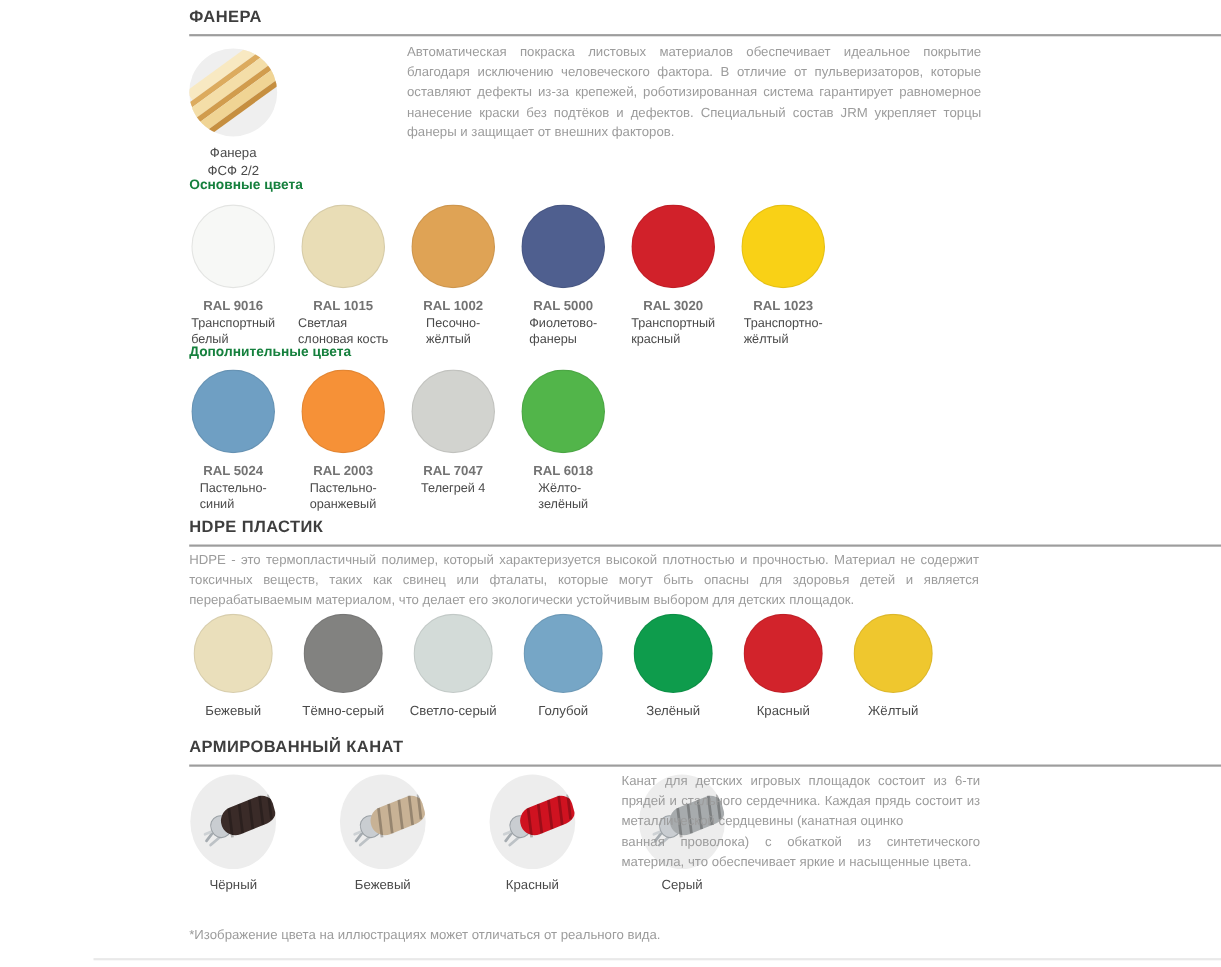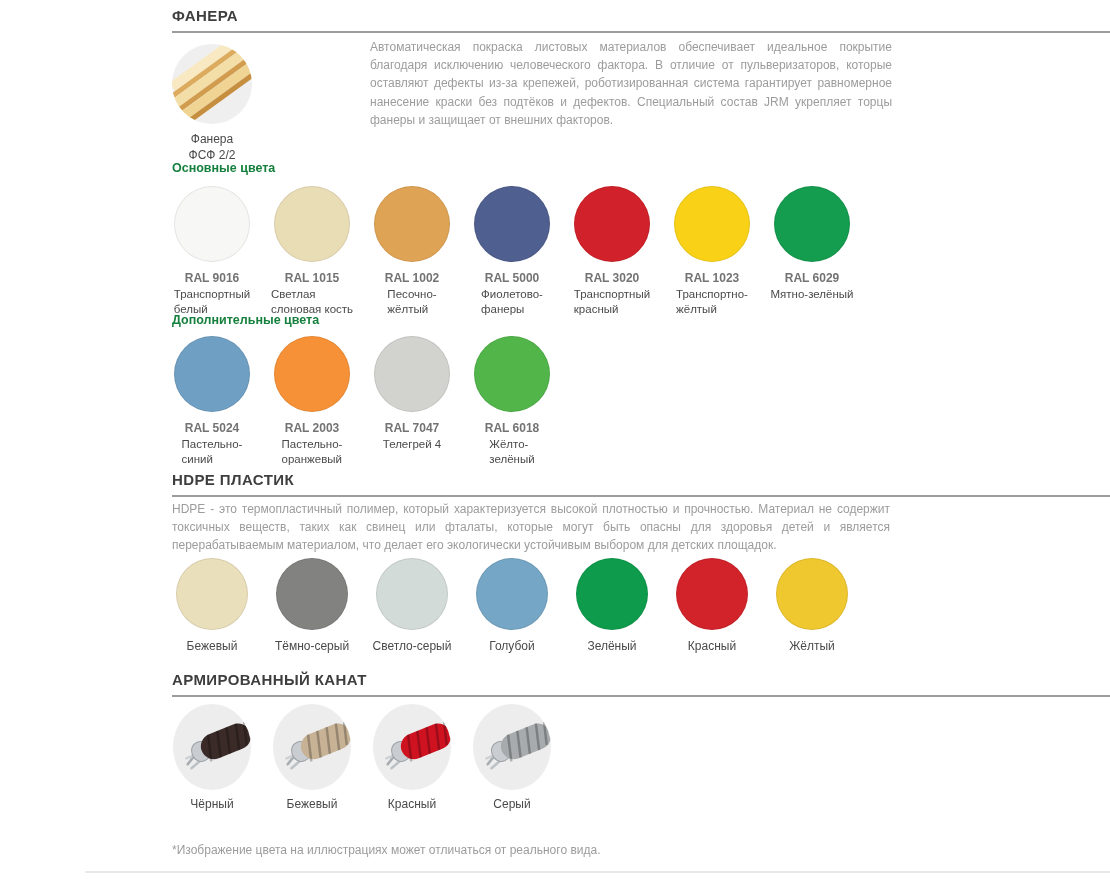--- a/index.html
+++ b/index.html
@@ -92,25 +92,20 @@
       <div class="code">RAL 3020</div>
       <div class="cname">Транспортный
 красный</div>
     </div>
     <div class="cell">
       <div class="circle76" style="background: rgb(249, 209, 22);"></div>
       <div class="code">RAL 1023</div>
       <div class="cname">Транспортно-
 жёлтый</div>
     </div>
-    <div class="cell">
-      <div class="circle76" style="background: rgb(20, 156, 79);"></div>
-      <div class="code">RAL 6029</div>
-      <div class="cname">Мятно-зелёный</div>
-    </div>
   </div>
 
   <div class="group-label" style="left:172px;top:313px;">Дополнительные цвета</div>
 
   <div class="row" style="left:162px;top:336px;">
     <div class="cell">
       <div class="circle76" style="background: rgb(111, 159, 195);"></div>
       <div class="code">RAL 5024</div>
       <div class="cname">Пастельно-
 синий</div>
@@ -168,21 +163,21 @@
     <div class="cell">
       <div class="circle72" style="background: rgb(239, 199, 46);"></div>
       <div class="hdpe-label">Жёлтый</div>
     </div>
   </div>
 
   <div class="sec-header" style="top:670px;">
     <div class="sec-title">АРМИРОВАННЫЙ КАНАТ</div>
   </div>
 
-  <div class="row" style="left:162px;top:704px;">
+  <div class="row" style="left:162px;top:704px;gap:36px;">
 
     <div class="cell">
       <div class="rope-fig" style="color: rgb(58, 43, 40);">
         <svg viewBox="0 0 78 86" width="78" height="86">
           <g transform="rotate(-22 39 43)">
             <path d="M10 50 l12 -7" stroke="#A6ACB1" stroke-width="2.5" stroke-linecap="round" fill="none"></path>
             <path d="M12 55 l12 -4" stroke="#BDC2C6" stroke-width="2.5" stroke-linecap="round" fill="none"></path>
             <path d="M11 44 l12 0" stroke="#CDD1D4" stroke-width="2.5" stroke-linecap="round" fill="none"></path>
             <rect x="18" y="33" width="18" height="20" rx="9" fill="#C9CDD1" stroke="#9BA1A6"></rect>
             <rect x="28" y="30" width="52" height="26" rx="13" fill="currentColor"></rect>
@@ -251,17 +246,19 @@
             <path d="M60 30 l-7 26" stroke="rgba(0,0,0,0.25)" stroke-width="2.5" fill="none"></path>
             <path d="M70 30 l-7 26" stroke="rgba(0,0,0,0.25)" stroke-width="2.5" fill="none"></path>
             <path d="M78 32 l-6 22" stroke="rgba(0,0,0,0.25)" stroke-width="2.5" fill="none"></path>
           </g>
         </svg>
       </div>
       <div class="rope-label">Серый</div>
     </div>
   </div>
 
+  <div class="para" style="left:565px;top:701px;width:326px;">Канат для детских игровых площадок состоит из 6-ти прядей и стального сердечника. Каждая прядь состоит из металлической сердцевины (канатная оцинко
+ванная проволока) с обкаткой из синтетического материла, что обеспечивает яркие и насыщенные цвета.</div>
 
   <div class="footnote">*Изображение цвета на иллюстрациях может отличаться от реального вида.</div>
   <div class="bottom-line"></div>
 
 </div>
 
 </body></html>

